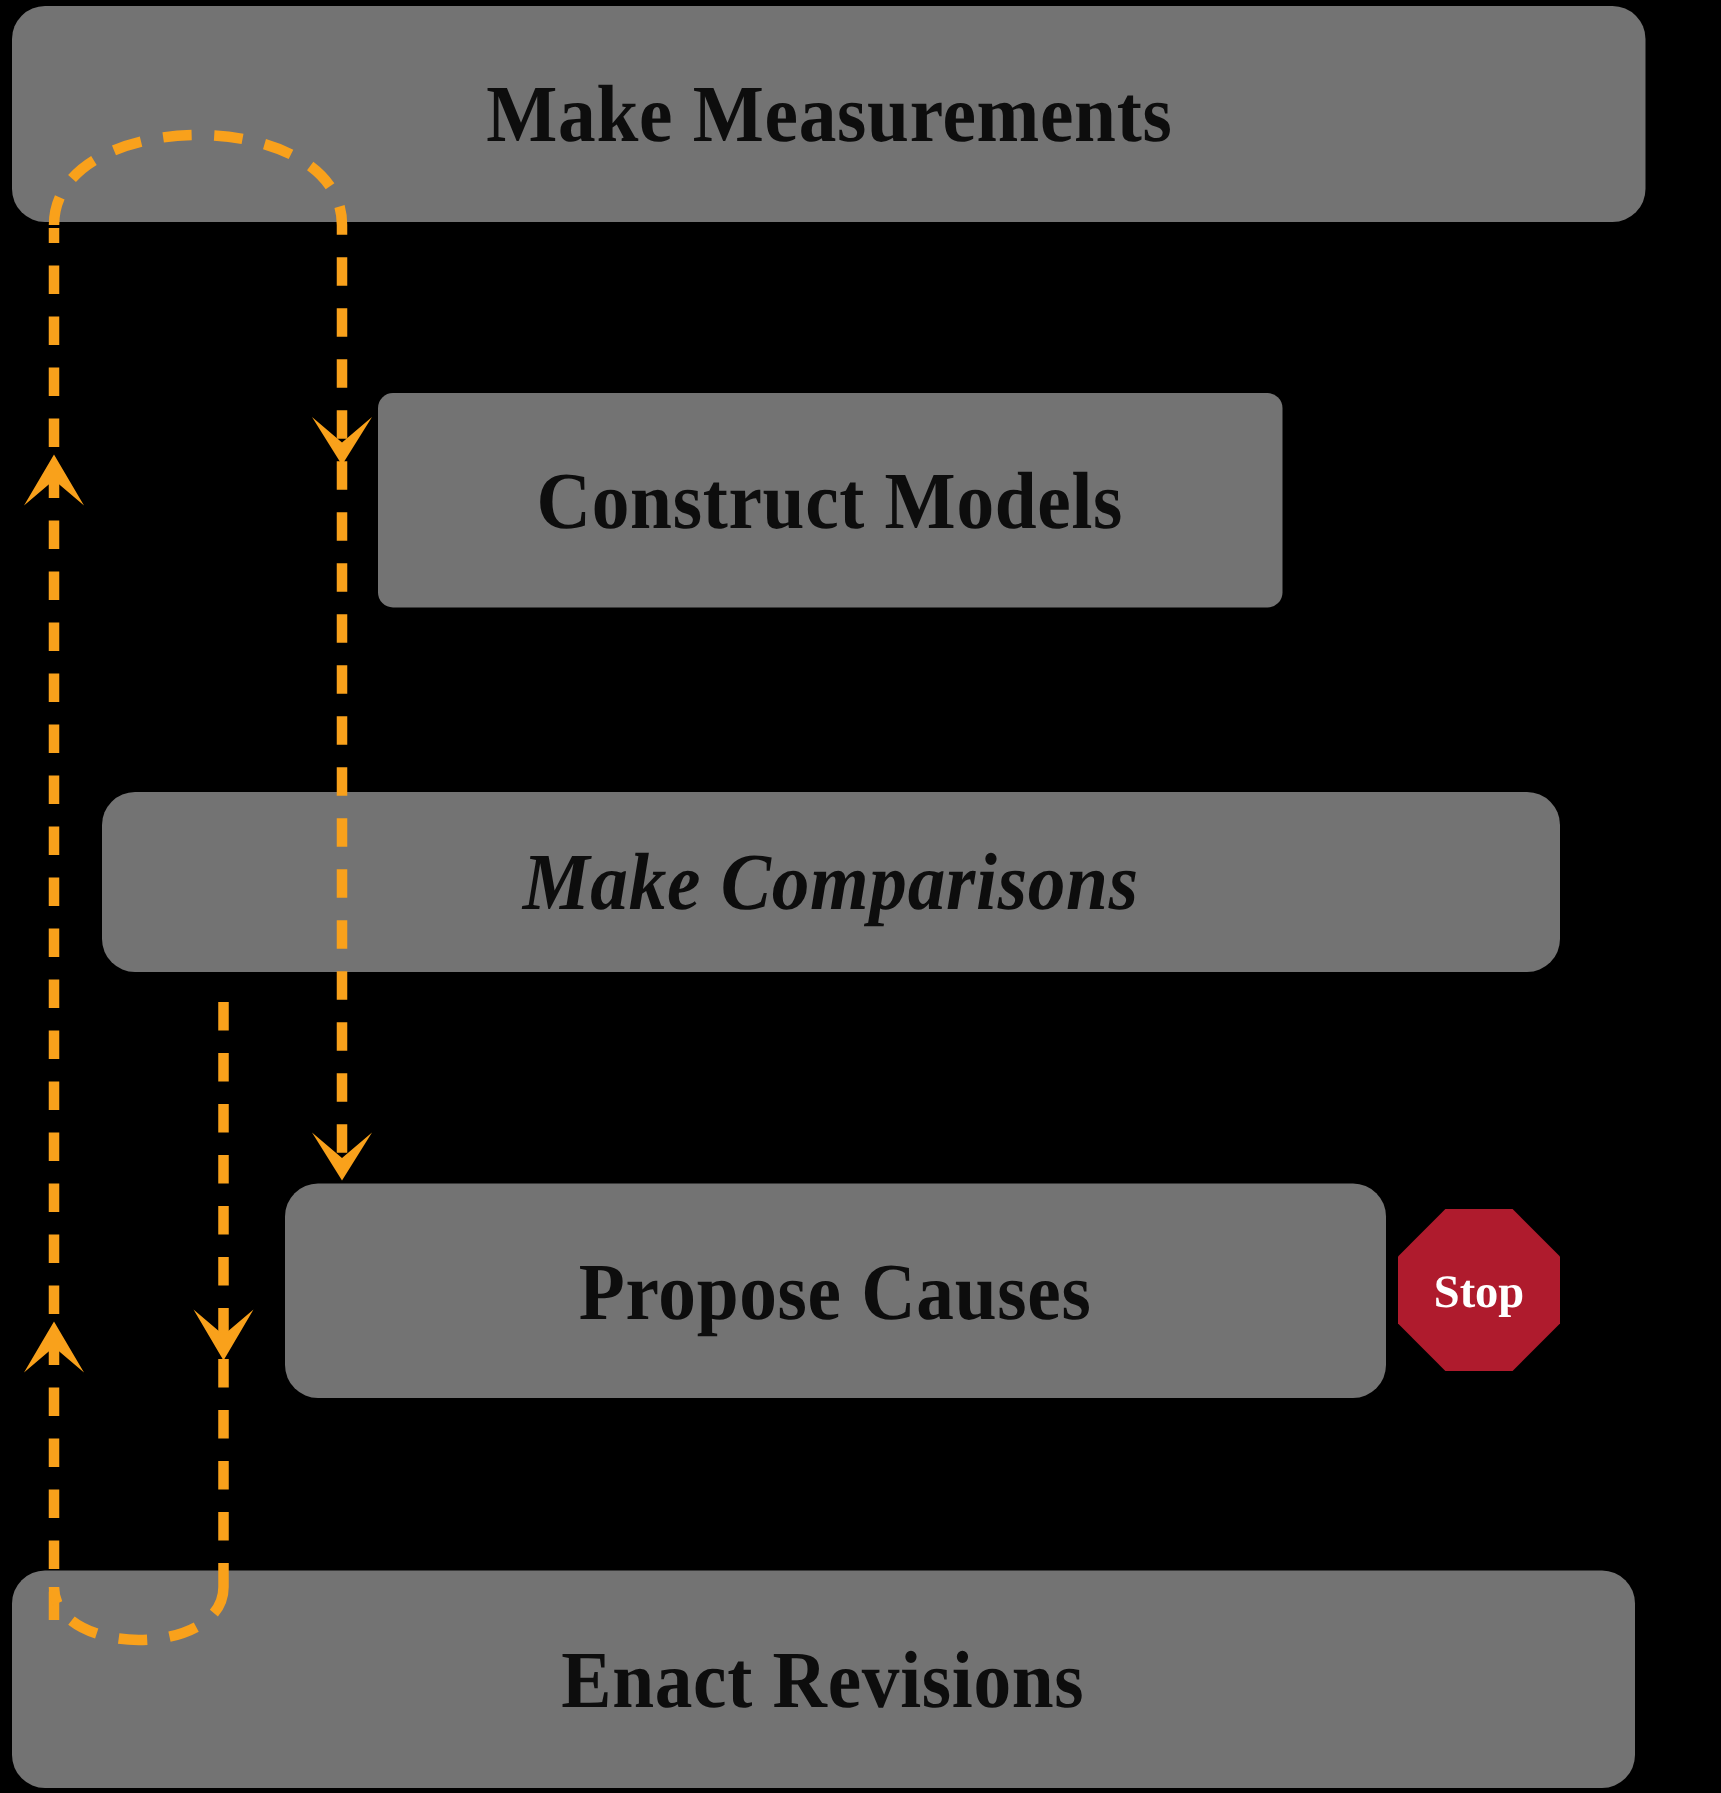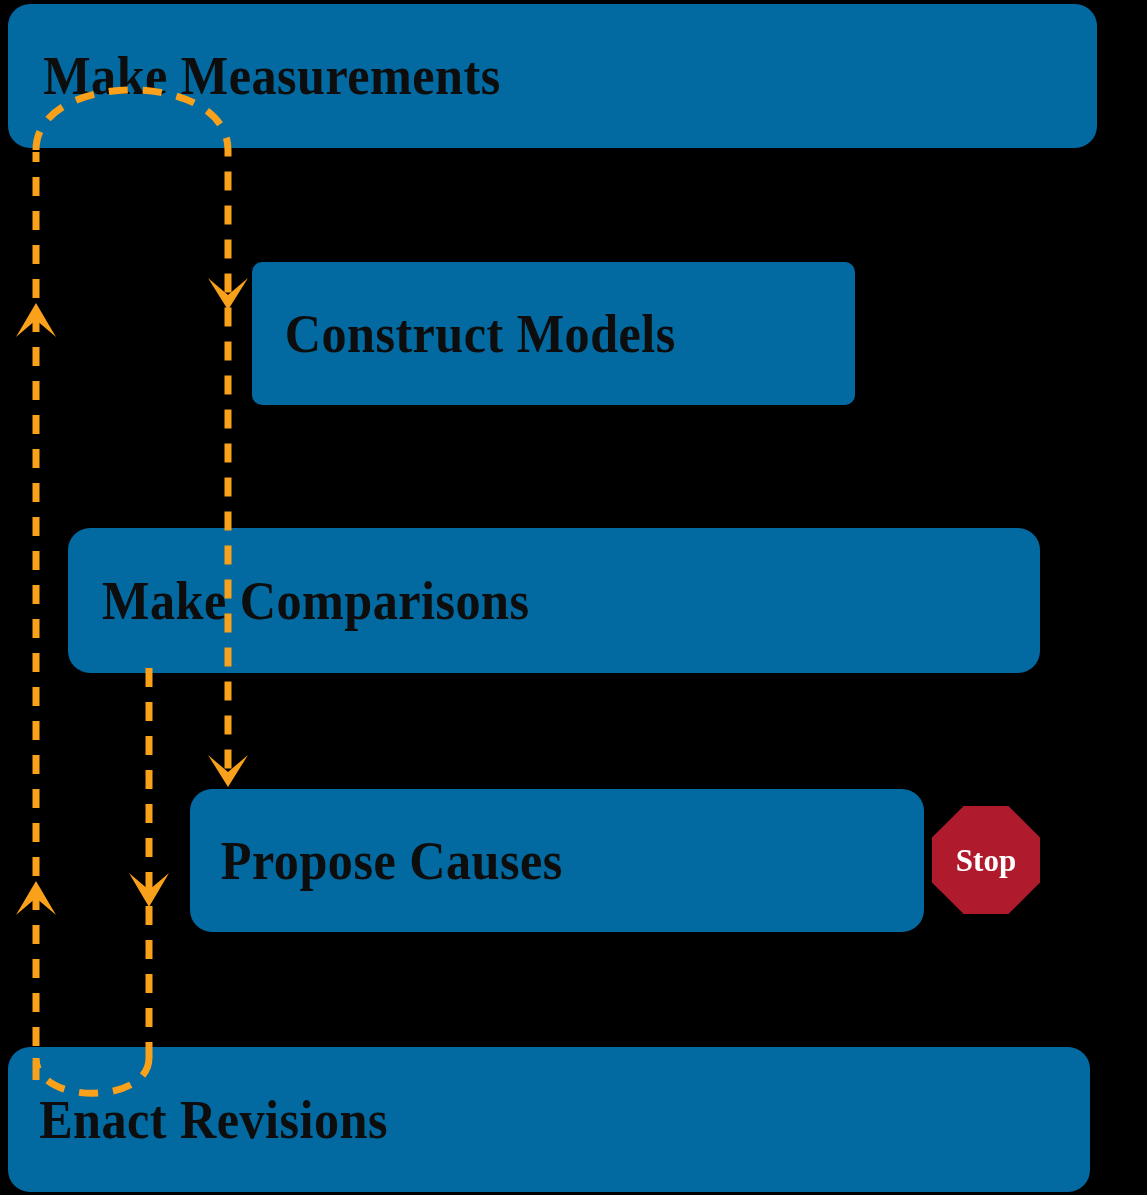--- a/index.html
+++ b/index.html
@@ -11,42 +11,43 @@
   #stage {
     position: relative;
     width: 1147px;
     height: 1195px;
     background: #000000;
     overflow: hidden;
     font-family: "Liberation Serif", "DejaVu Serif", serif;
   }
   .node {
     position: absolute;
-    background: #0369a1;
+    background: #737373;
     border-radius: 22px;
     display: flex;
     align-items: center;
+    justify-content: center;
     color: #0d0d0d;
     font-family: "Liberation Serif", "DejaVu Serif", serif;
     font-weight: bold;
     font-size: 54px;
     letter-spacing: 0.5px;
     line-height: 1;
     z-index: 2;
     user-select: none;
   }
   .node-label {
     display: block;
     text-align: center;
     padding: 0 18px;
     transform: scaleX(0.93);
   }
   #node-measurements { left: 8px;   top: 4px;    width: 1089px; height: 144px; }
   #node-models       { left: 252px; top: 262px;  width: 603px;  height: 143px; border-radius: 10px; }
-  #node-comparisons  { left: 68px;  top: 528px;  width: 972px;  height: 145px; }
+  #node-comparisons  { left: 68px;  top: 528px;  width: 972px;  height: 120px; font-style: italic; }
   #node-causes       { left: 190px; top: 789px;  width: 734px;  height: 143px; }
   #node-revisions    { left: 8px;   top: 1047px; width: 1082px; height: 145px; }
 
   #edges {
     position: absolute;
     left: 0;
     top: 0;
     width: 1147px;
     height: 1195px;
     z-index: 5;

